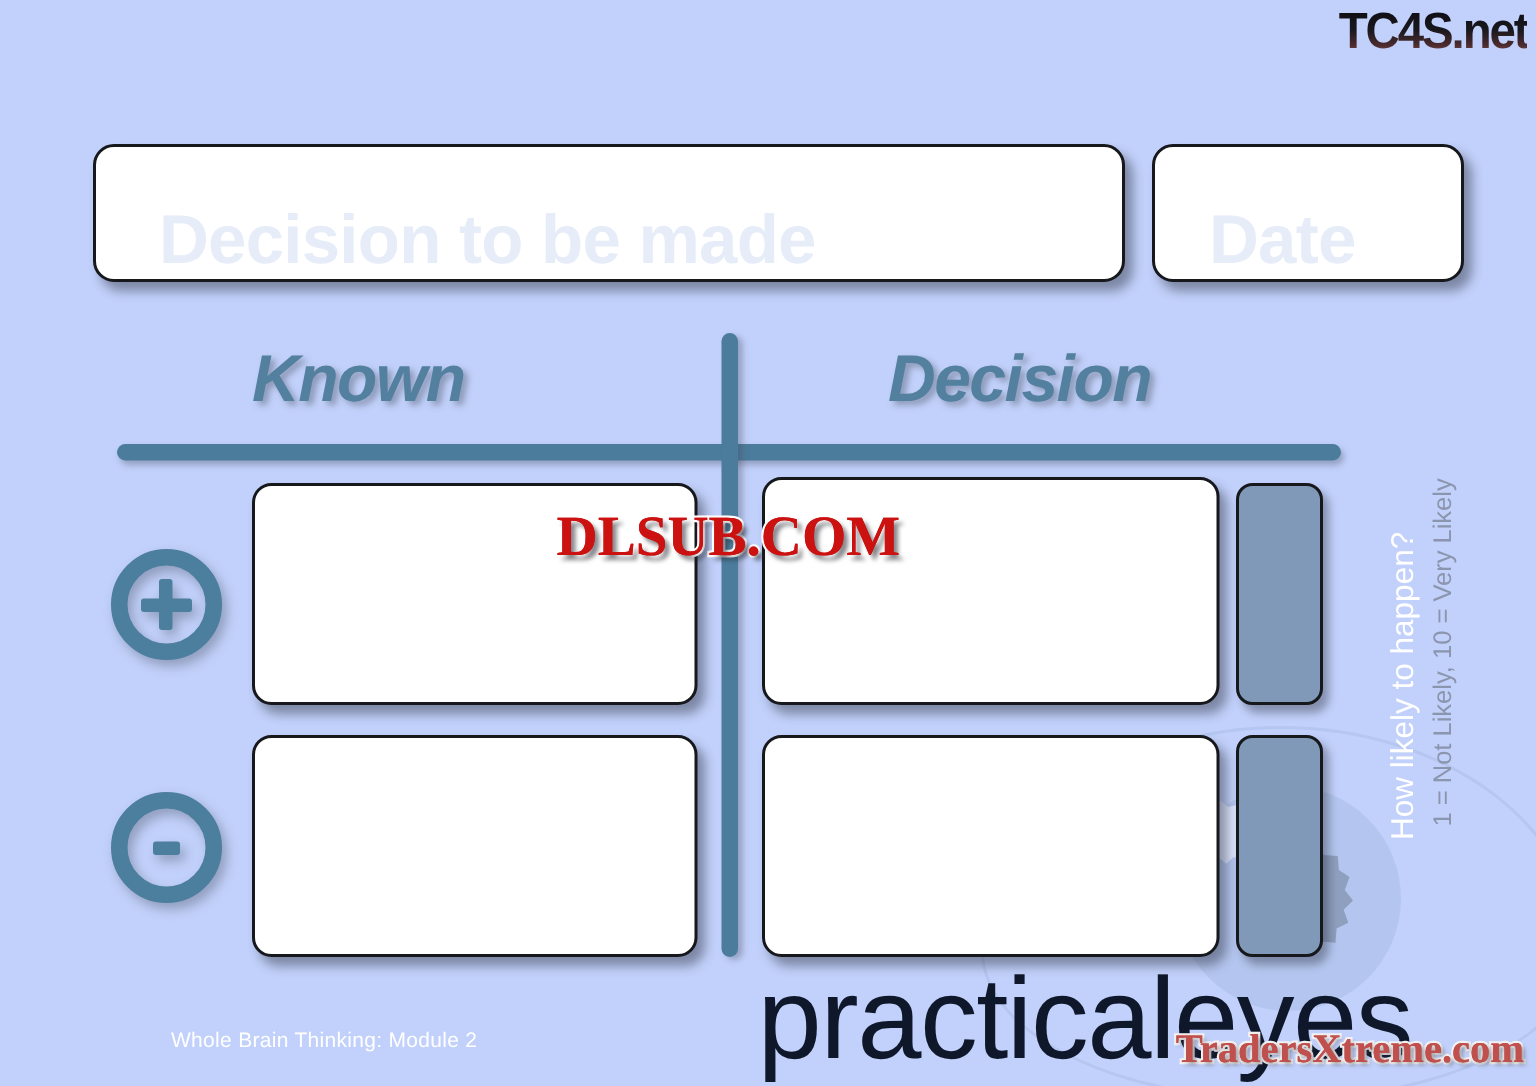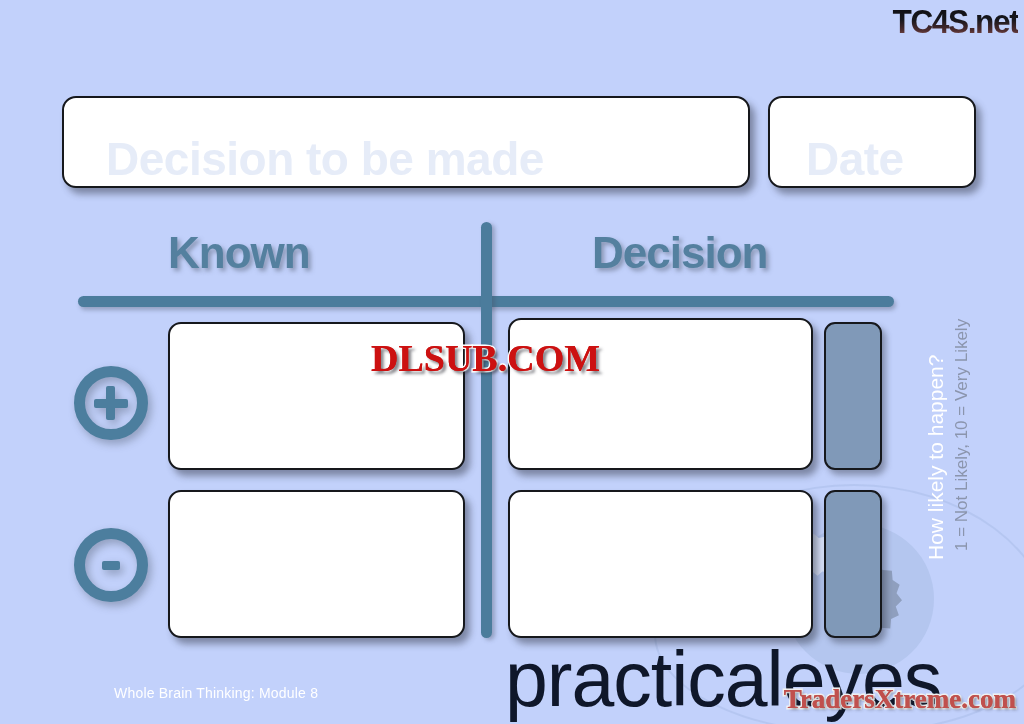--- a/index.html
+++ b/index.html
@@ -164,20 +164,21 @@
   
   .col-head {
     position: absolute;
     top: 228px;
     font-size: 44px;
     font-weight: 700;
     color: #54809f;
     letter-spacing: -1px;
     text-shadow: 3px 3px 4px rgba(85,95,115,.5);
     white-space: nowrap;
+    font-style: italic;
   }
   .col-head.known   { left: 168px; }
   .col-head.unknown { left: 592px; }
 
   
   .divider-h {
     position: absolute;
     left: 78px;
     top: 296px;
     width: 816px;
@@ -375,18 +376,18 @@
 
   <div class="rating-cell top"></div>
   <div class="rating-cell bottom"></div>
 
   <div class="vert-label vert-main">How likely to happen?</div>
   <div class="vert-label vert-sub">1 = Not Likely, 10 = Very Likely</div>
 
   <div class="dlsub">DLSUB.COM</div>
   <div class="dlsub-inner">DLSUB.COM</div>
 
-  <div class="footer-note">Whole Brain Thinking: Module 8</div>
+  <div class="footer-note">Whole Brain Thinking: Module 2</div>
 
   <div class="tx-logo">TradersXtreme.com</div>
   <div class="tx-logo-inner">TradersXtreme.com</div>
 
 </div>
 
 </body></html>

